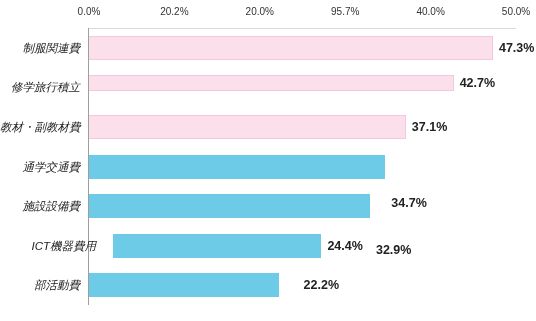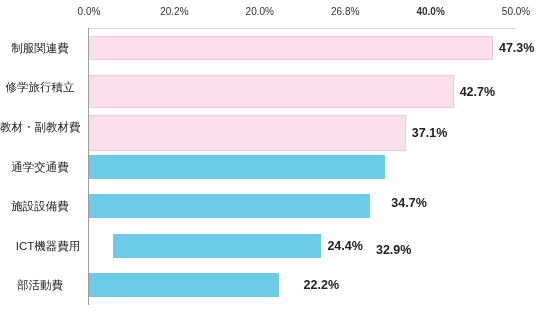--- a/index.html
+++ b/index.html
@@ -63,58 +63,59 @@
     font-weight: bold;
     color: #222222;
     white-space: nowrap;
     padding-left: 6px;
   }
   .cat-label {
     position: absolute;
     font-size: 11.5px;
     color: #222222;
     white-space: nowrap;
-    text-align: center;
+    text-align: right;
     transform: translateY(-50%);
+    font-style: italic;
   }
 </style>
 </head>
 <body>
 
 <div id="chart-root">
   <div class="axis-top-line"></div>
   <div class="axis-left-line"></div>
 
   <div id="xticks">
       <div class="xtick-label" style="left: 89px;">0.0%</div>
       <div class="xtick-label" style="left: 174.4px;">20.2%</div>
       <div class="xtick-label" style="left: 259.8px;">20.0%</div>
-      <div class="xtick-label" style="left: 345.2px;">26.8%</div>
-      <div class="xtick-label" style="left: 430.6px; font-weight: bold;">40.0%</div>
+      <div class="xtick-label" style="left: 345.2px;">95.7%</div>
+      <div class="xtick-label" style="left: 430.6px;">40.0%</div>
       <div class="xtick-label" style="left: 516px;">50.0%</div>
     </div>
   <div id="cats">
       <div class="cat-label" style="top: 47.7857px; left: 0px; width: 80px;">制服関連費</div>
       <div class="cat-label" style="top: 87.3571px; left: 0px; width: 80px;">修学旅行積立</div>
       <div class="cat-label" style="top: 126.929px; left: 0px; width: 80px;">教材・副教材費</div>
       <div class="cat-label" style="top: 166.5px; left: 0px; width: 80px;">通学交通費</div>
       <div class="cat-label" style="top: 206.071px; left: 0px; width: 80px;">施設設備費</div>
-      <div class="cat-label" style="top: 245.643px; left: 8px; width: 80px;">ICT機器費用</div>
+      <div class="cat-label" style="top: 245.643px; left: 16px; width: 80px;">ICT機器費用</div>
       <div class="cat-label" style="top: 285.214px; left: 0px; width: 80px;">部活動費</div>
     </div>
   <div id="bars">
       <div class="bar-row" style="top: 35.7857px; height: 24px; width: 427px;">
         <div class="bar" style="width: 403.942px; background: rgb(251, 223, 235); border-top: 1px solid rgb(245, 198, 221); border-right: 1px solid rgb(245, 198, 221); border-bottom: 1px solid rgb(245, 198, 221); box-sizing: border-box;"></div>
         <div class="bar-value" style="left: 403.942px;">47.3%</div>
       </div>
-      <div class="bar-row" style="top: 75.3571px; height: 33px; width: 427px;">
+      <div class="bar-row" style="top: 75.3571px; height: 16px; width: 427px;">
         <div class="bar" style="width: 364.658px; background: rgb(251, 223, 235); border-top: 1px solid rgb(245, 198, 221); border-right: 1px solid rgb(245, 198, 221); border-bottom: 1px solid rgb(245, 198, 221); box-sizing: border-box;"></div>
         <div class="bar-value" style="left: 364.658px;">42.7%</div>
       </div>
-      <div class="bar-row" style="top: 114.929px; height: 36px; width: 427px;">
+      <div class="bar-row" style="top: 114.929px; height: 24px; width: 427px;">
         <div class="bar" style="width: 316.834px; background: rgb(251, 223, 235); border-top: 1px solid rgb(245, 198, 221); border-right: 1px solid rgb(245, 198, 221); border-bottom: 1px solid rgb(245, 198, 221); box-sizing: border-box;"></div>
         <div class="bar-value" style="left: 316.834px;">37.1%</div>
       </div>
       <div class="bar-row" style="top: 154.5px; height: 24px; width: 427px;">
         <div class="bar" style="width: 296.338px; background: rgb(110, 203, 232); border-top: 1px solid rgb(110, 203, 232); border-right: 1px solid rgb(110, 203, 232); border-bottom: 1px solid rgb(110, 203, 232); box-sizing: border-box;"></div>
         <div class="bar-value" style="left: 296.338px; margin-top: 36px;">34.7%</div>
       </div>
       <div class="bar-row" style="top: 194.071px; height: 24px; width: 427px;">
         <div class="bar" style="width: 280.966px; background: rgb(110, 203, 232); border-top: 1px solid rgb(110, 203, 232); border-right: 1px solid rgb(110, 203, 232); border-bottom: 1px solid rgb(110, 203, 232); box-sizing: border-box;"></div>
         <div class="bar-value" style="left: 280.966px; margin-top: 44px;">32.9%</div>

